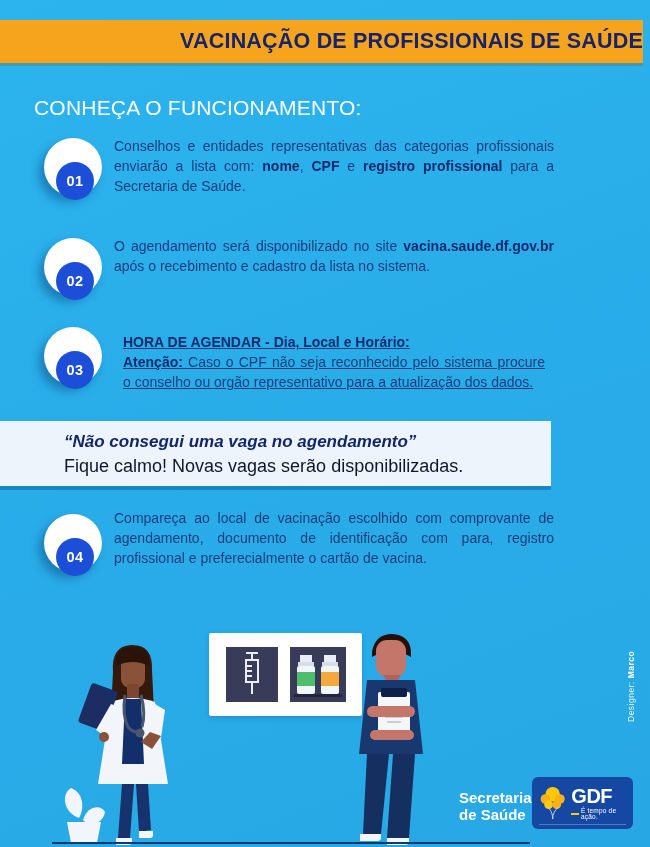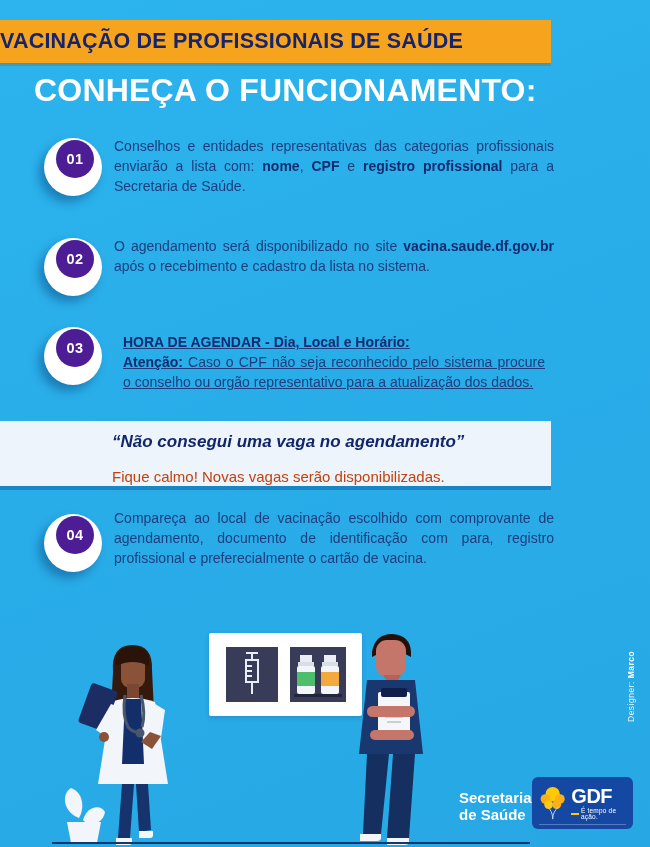--- a/index.html
+++ b/index.html
@@ -3,44 +3,44 @@
 <meta charset="utf-8">
 <style>
   html,body{margin:0;padding:0;}
   .poster{
     position:relative;width:650px;height:847px;overflow:hidden;
     background:linear-gradient(160deg,#2cb4ee 0%,#29ade9 45%,#27a8e5 100%);
     font-family:"Liberation Sans",sans-serif;
   }
   
   .banner{
-    position:absolute;top:20px;left:0;width:551px;height:43px;
-    background:#f6a41d;display:flex;align-items:center;justify-content:flex-start;
+    position:absolute;top:20px;left:0;width:643px;height:43px;
+    background:#f6a41d;display:flex;align-items:center;justify-content:flex-end;
     box-shadow:0 3px 0 rgba(140,85,0,.25);
   }
   .banner-text{color:#15246b;font-weight:bold;font-size:21.5px;letter-spacing:.2px;}
   
-  .heading{position:absolute;top:72px;left:34px;color:#ffffff;font-weight:bold;font-size:32px;letter-spacing:.2px;}
+  .heading{position:absolute;top:96px;left:34px;color:#ffffff;font-weight:normal;font-size:21px;letter-spacing:.2px;}
   
   .step{position:absolute;left:44px;display:flex;gap:12px;width:510px;}
   .step1{top:136px}.step2{top:236px}.step3{top:323px}.step4{top:508px}
   .badge{flex:0 0 58px;height:58px;border-radius:50%;background:#ffffff;position:relative;
          box-shadow:-5px 6px 10px rgba(9,64,120,.45);}
   .s1 .badge{margin-top:2px}.s2 .badge{margin-top:2px}.s3 .badge{margin-top:4px}.s4 .badge{margin-top:6px}
-  .badge-inner{position:absolute;top:2px;left:12px;width:38px;height:38px;border-radius:50%;
-    background:#4c1d95;color:#ffffff;font-weight:bold;font-size:14.5px;
+  .badge-inner{position:absolute;top:24px;left:12px;width:38px;height:38px;border-radius:50%;
+    background:#1d4ed8;color:#ffffff;font-weight:bold;font-size:14.5px;
     display:flex;align-items:center;justify-content:center;letter-spacing:.5px;}
   .step-text{width:440px;color:#1e3d7e;font-size:14px;line-height:20px;text-align:justify;}
   .step-text b{color:#122b6e;}
   .step-title{font-weight:bold;color:#122b6e;}
   
   .callout{position:absolute;top:421px;left:0;width:551px;height:65px;background:#edf4fb;
-    box-shadow:0 4px 0 rgba(13,104,166,.55);padding:11px 10px 0 112px;box-sizing:border-box;}
+    box-shadow:0 4px 0 rgba(13,104,166,.55);padding:11px 10px 0 64px;box-sizing:border-box;}
   .callout-quote{font-style:italic;font-weight:bold;color:#12266b;font-size:17px;}
-  .callout-note{color:#c2410c;font-size:15px;margin-top:16px;}
+  .callout-note{color:#0f172a;font-size:18px;margin-top:4px;}
   
   .frame{position:absolute;left:209px;top:633px;width:153px;height:83px;background:#ffffff;border-radius:2px;
     box-shadow:0 2px 5px rgba(0,40,90,.18);}
   .frame-sq{position:absolute;top:14px;width:52px;height:55px;background:#383c58;}
   .frame-sq.sq1{left:17px;}
   .frame-sq.sq2{left:81px;width:56px;}
   .figure{position:absolute;}
   .doctor{left:78px;top:642px;}
   .nurse{left:345px;top:632px;}
   .plant{left:57px;top:784px;}

